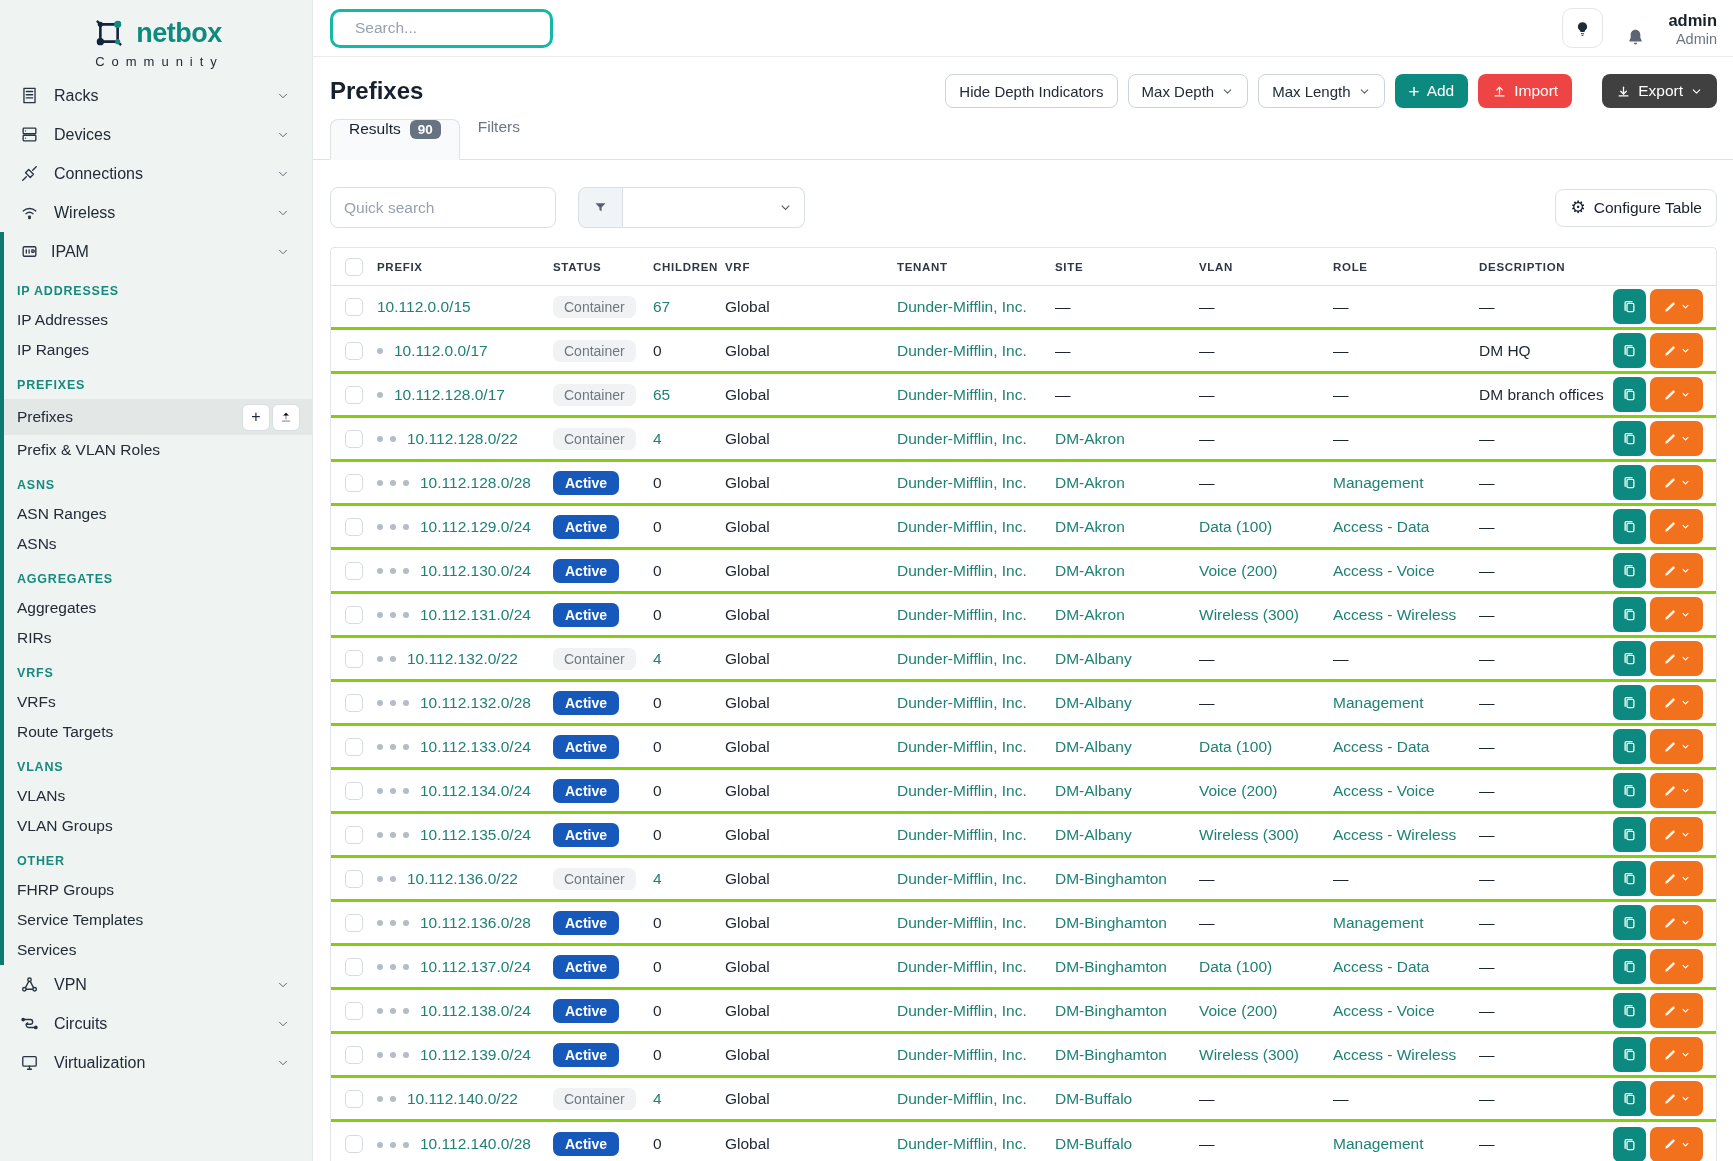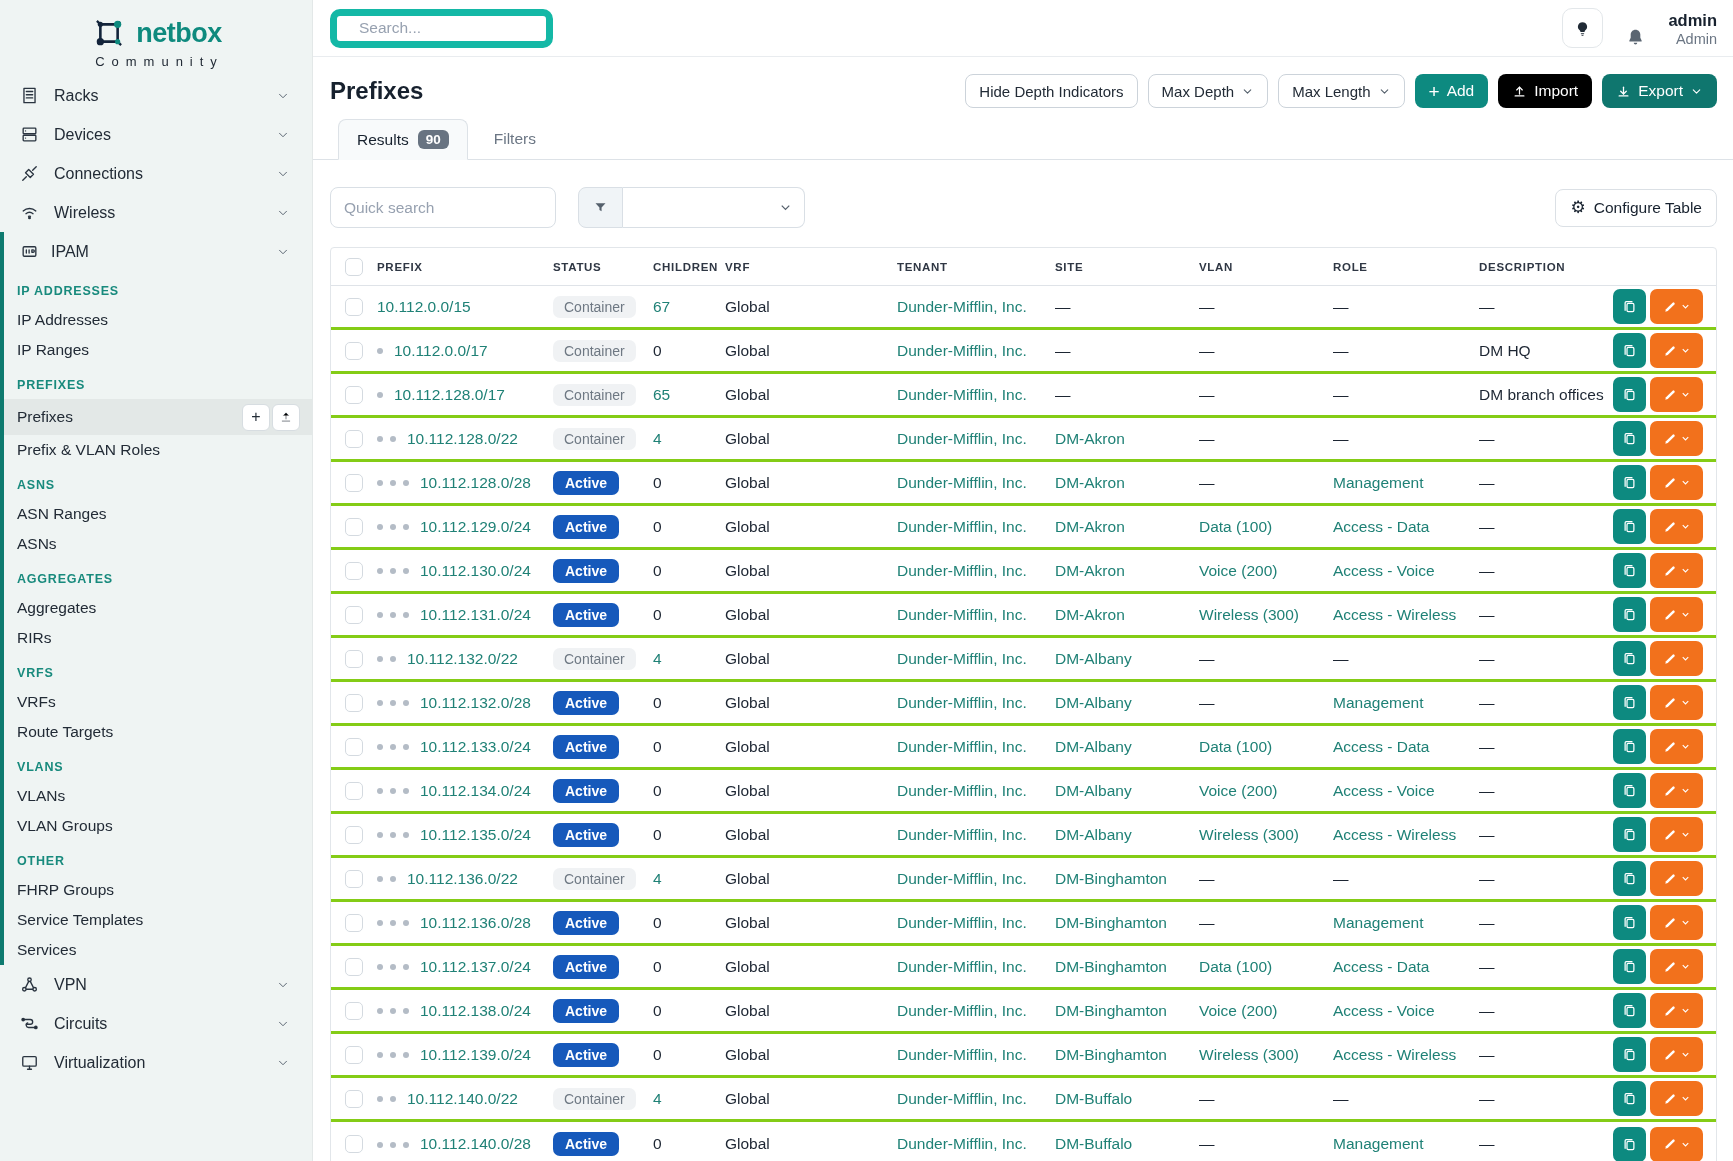--- a/index.html
+++ b/index.html
@@ -31,21 +31,21 @@
   .mini-btn { width:28px; height:27px; background:#fff; border:1px solid #d7dde1; border-radius:6px;
     font-size:16px; color:#222b36; display:flex; align-items:center; justify-content:center; cursor:pointer; }
   .mini-btn svg { width:14px; height:14px; stroke:#222b36; }
   .icon { display:inline-flex; align-items:center; justify-content:center; }
   .icon svg { fill:none; stroke-width:1.7; stroke-linecap:round; stroke-linejoin:round; }
 
   
   .main { flex:1; display:flex; flex-direction:column; }
   .topbar { height:57px; background:#fff; border-bottom:1px solid #e9ecef;
     display:flex; align-items:center; padding:0 16px 0 17px; }
-  .searchbox { width:223px; height:39px; border:7px solid #14b8a6; border-radius:10px;
+  .searchbox { width:223px; height:39px; border:3px solid #14b8a6; border-radius:10px;
     display:flex; align-items:center; gap:10px; padding:0 12px; color:#8a94a6; }
   .searchbox svg { width:17px; height:17px; stroke:#8a94a6; fill:none; stroke-width:2; }
   .searchbox input { border:none; outline:none; flex:1; font-size:15.5px; color:#1d2633;
     font-family:inherit; background:transparent; }
   .searchbox input::placeholder { color:#97a1b0; }
   .top-right { margin-left:auto; display:flex; align-items:flex-end; gap:22px; }
   .bulb-btn { width:41px; height:40px; border:1px solid #e3e7ea; border-radius:10px; background:#fff;
     display:flex; align-items:center; justify-content:center; cursor:pointer; }
   .bulb-btn svg { width:17px; height:17px; fill:#212b36; }
   .bell-btn { background:none; border:none; cursor:pointer; display:flex; }
@@ -57,32 +57,32 @@
   
   .content { flex:1; overflow:hidden; }
   .page-head { display:flex; align-items:center; margin:17px 16px 0 17px; }
   .page-title { font-size:24px; font-weight:600; color:#17212e; }
   .head-actions { margin-left:auto; display:flex; gap:10px; align-items:center; }
   .btn { height:34px; border-radius:8px; font-size:15px; display:inline-flex; align-items:center;
     gap:7px; cursor:pointer; font-family:inherit; border:none; }
   .btn-outline { background:#fff; border:1px solid #ccd3da; color:#222b36; padding:0 13px; }
   .btn-solid { color:#fff; font-weight:500; padding:0 14px; font-size:15.5px; }
   .btn-add { background:#0d8a80; }
-  .btn-import { background:#000000; }
-  .btn-export { background:#0f766e; }
+  .btn-import { background:#ef4444; }
+  .btn-export { background:#404040;margin-left:20px; }
   .btn .chev svg { width:13px; height:13px; stroke:#55606c; stroke-width:2; }
   .btn-solid .chev svg { stroke:#fff; }
   .btn .bicon svg { width:15px; height:15px; stroke:#fff; stroke-width:2; }
   .btn-add .plus { font-size:19px; font-weight:500; line-height:1; }
 
   
   .tabs { display:flex; align-items:flex-end; border-bottom:1px solid #dde2e7;
     margin-top:10px; padding-left:17px; height:42px; }
-  .tab { display:flex; align-items:center; gap:9px; padding:0 18px; height:41px;
-    font-size:15.5px; color:#6b7684; cursor:pointer;margin-left:8px; }
+  .tab { display:flex; align-items:flex-start; gap:9px; padding:0 18px; height:41px;
+    font-size:15.5px; color:#6b7684; cursor:pointer; }
   .tab.active { background:#f8fafb; border:1px solid #dde2e7; border-bottom:1px solid #f8fafb;
     border-radius:8px 8px 0 0; color:#17212e; margin-bottom:-1px; }
   .tab-badge { background:#687381; color:#fff; font-size:13.5px; font-weight:600;
     border-radius:6px; padding:2px 8px; }
 
   
   .toolbar { display:flex; align-items:center; margin:27px 16px 0 17px; }
   .quick-search { width:226px; height:41px; border:1px solid #d9dfe5; border-radius:8px;
     padding:0 13px; font-size:15.5px; font-family:inherit; outline:none; color:#1d2633; }
   .quick-search::placeholder { color:#97a1b0; }

